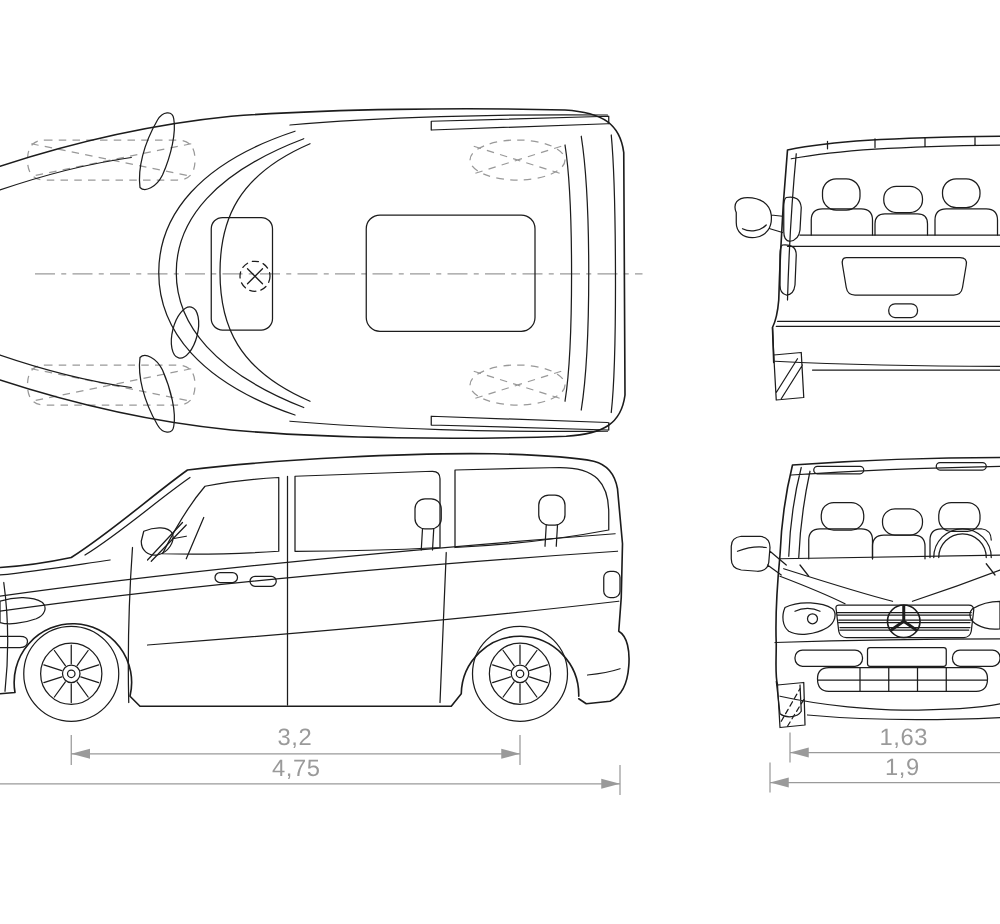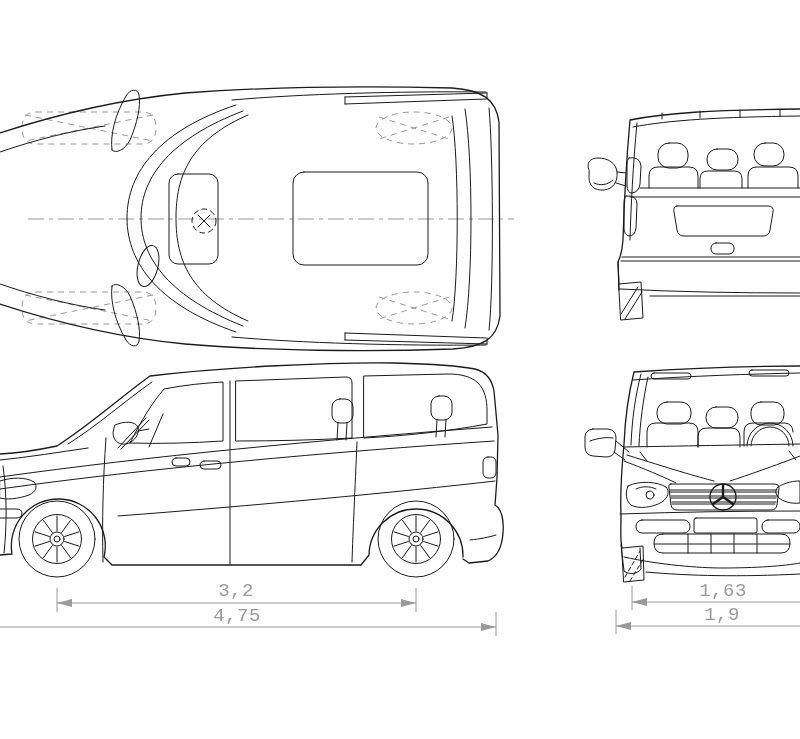--- a/index.html
+++ b/index.html
@@ -1,17 +1,17 @@
 <!DOCTYPE html>
 <html><head>
 <meta charset="utf-8">
 <style>
   html,body{margin:0;padding:0;background:#fff;}
   .canvas{position:relative;width:800px;height:739px;background:#fff;overflow:hidden;
-          font-family:Liberation Mono, monospace;}
+          font-family:Liberation Sans, sans-serif;}
   svg{display:block;}
   .ink{stroke:#1c1c1c;stroke-width:1;fill:none;stroke-linecap:round;stroke-linejoin:round;}
   .ink2{stroke:#1c1c1c;stroke-width:1.3;fill:none;stroke-linecap:round;stroke-linejoin:round;}
   .hid{stroke:#999;stroke-width:1;fill:none;stroke-dasharray:6 5;stroke-linecap:butt;}
   .cline{stroke:#9a9a9a;stroke-width:1;fill:none;stroke-dasharray:16 5 4 5;}
   .dim{stroke:#9a9a9a;stroke-width:1;fill:none;}
   .dimarrow{fill:#9a9a9a;stroke:none;}
   .dimtext{fill:#9a9a9a;font-size:19px;letter-spacing:.5px;text-anchor:middle;}
   .star{stroke:#1c1c1c;stroke-width:2.4;fill:none;stroke-linecap:round;}
 </style>

